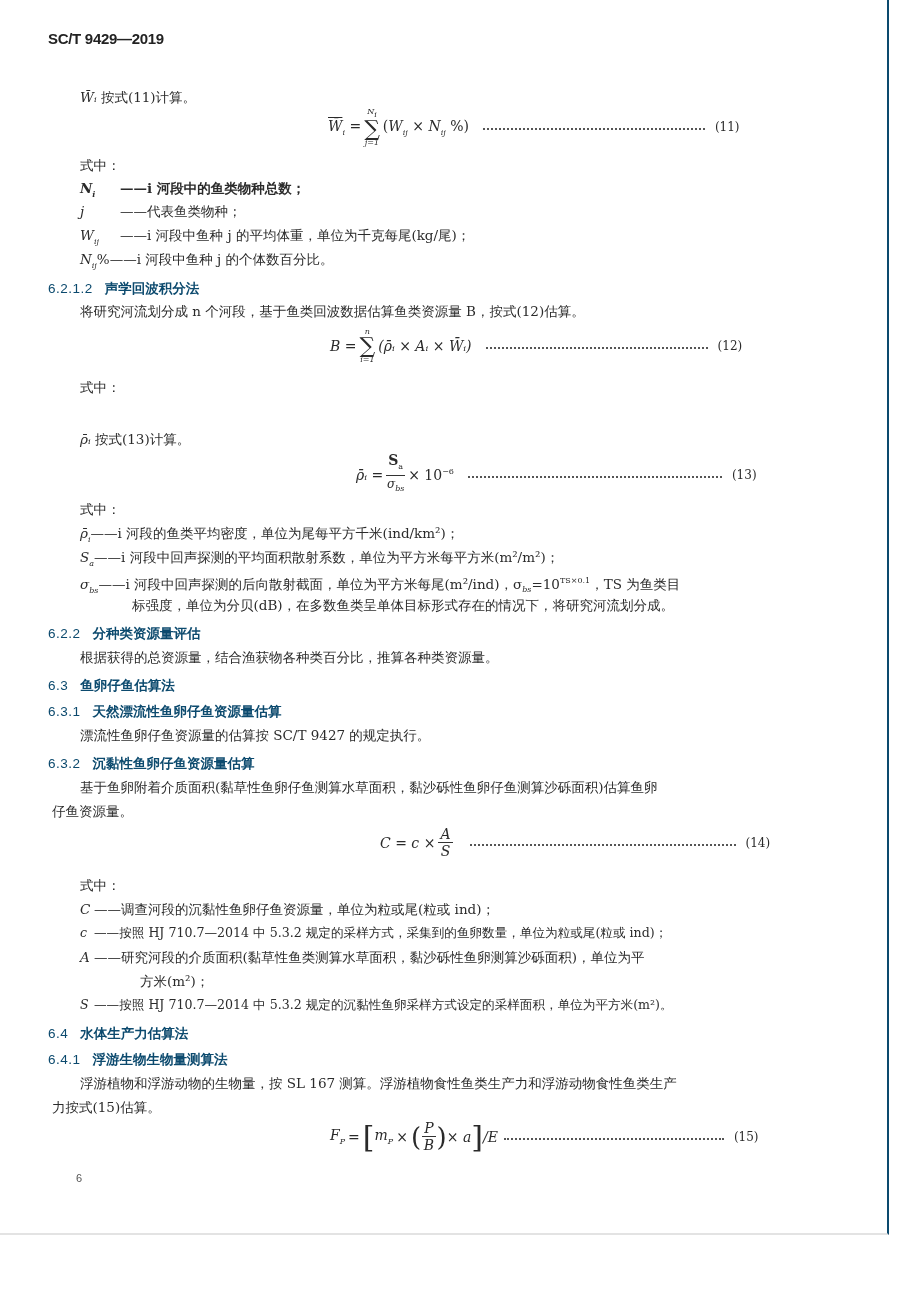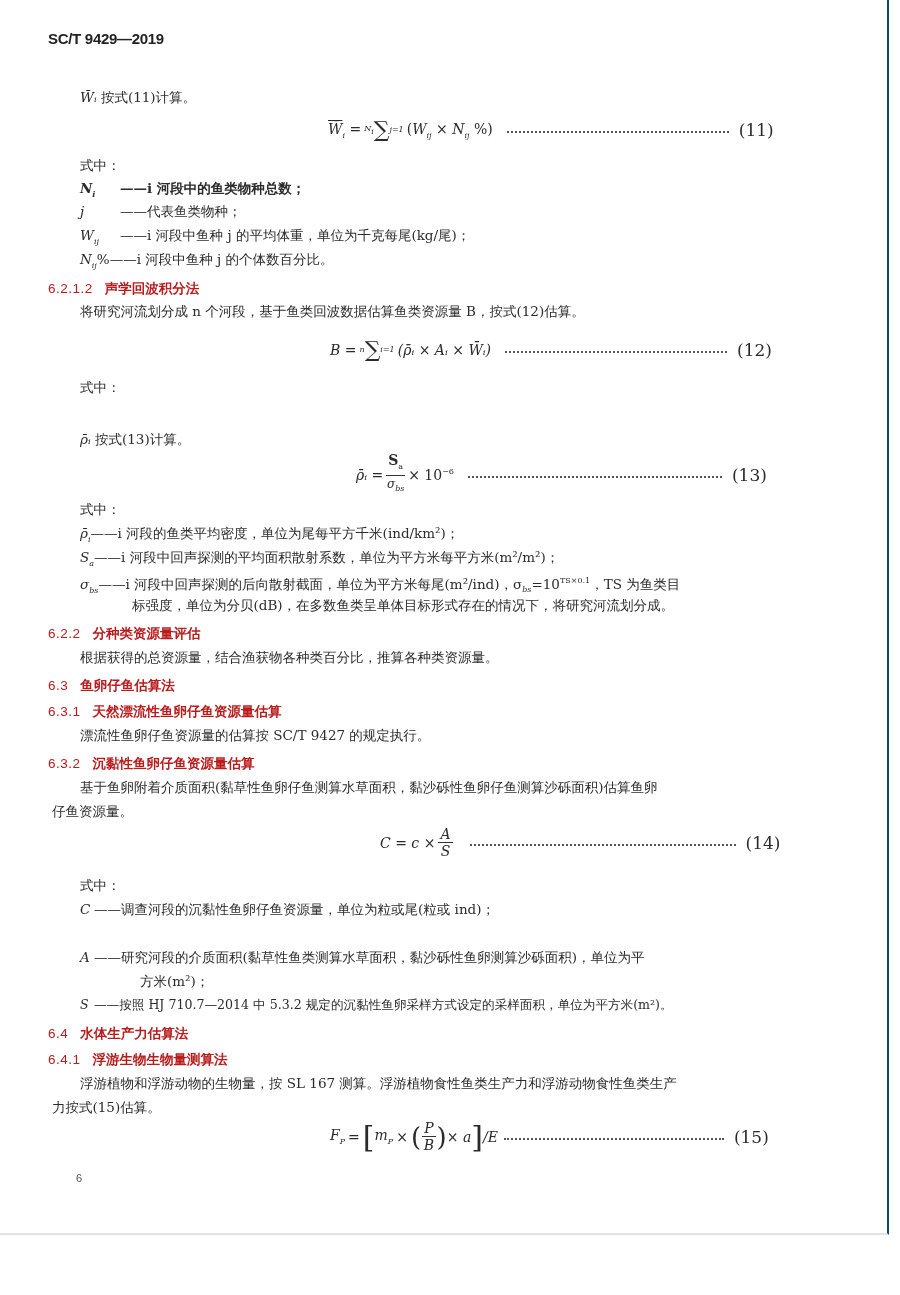--- a/index.html
+++ b/index.html
@@ -4,33 +4,33 @@
 <style>
   html, body { margin: 0; padding: 0; background: #ffffff; }
   body { width: 900px; height: 1295px; position: relative; overflow: hidden;
          font-family: "DejaVu Serif", "Liberation Serif", serif; color: #2a2a2a; }
   .page { position: absolute; left: 0; top: 0; width: 887px; height: 1233px;
           border-right: 2px solid #0c4a6e; border-bottom: 2px solid #e3e3e3; background: #fff; }
   .abs { position: absolute; white-space: nowrap; }
   .hdr { left: 48px; top: 30px; font-family: "Liberation Sans", sans-serif; font-weight: bold;
          font-size: 15px; letter-spacing: -0.3px; color: #222; }
   .txt { font-size: 13.5px; line-height: 18px; color: #2b2b2b; }
-  .h { font-family: "Liberation Sans", "DejaVu Sans", sans-serif; font-weight: bold; font-size: 13.5px; color: #b91c1c; }
+  .h { font-family: "Liberation Sans", "DejaVu Sans", sans-serif; font-weight: bold; font-size: 13.5px; color: #0c4a6e; }
   .h .num { display: inline-block; margin-right: 12px; font-weight: normal; letter-spacing: 0.5px; }
   i, .it { font-style: italic; }
   .sym { display: inline-block; font-style: italic; }
   .formula { font-size: 14px; color: #2a2a2a; display: flex; align-items: center; }
-  .sum { display: inline-flex; flex-direction: row; align-items: center; line-height: 1; margin: 12px 3px; justify-content: flex-end; }
+  .sum { display: inline-flex; flex-direction: column; align-items: center; line-height: 1; margin: 0 3px; justify-content: flex-end; }
   .sum .big { font-size: 22px; line-height: 20px; }
   .sum .lim { font-size: 8px; font-style: italic; }
   .frac { display: inline-flex; flex-direction: column; align-items: center; margin: 0 3px; vertical-align: middle; }
   .frac .n { border-bottom: 1px solid #333; padding: 0 2px; line-height: 16px; }
   .frac .d { line-height: 16px; font-size: 12px; }
   .dots { display: inline-block; border-bottom: 2px dotted #555; height: 0; margin: 0 10px 0 14px; transform: translateY(2px); }
-  .eqno { font-size: 17px; }
+  .eqno { font-size: 12px; }
   sub, sup { font-size: 8px; }
   .bar { text-decoration: overline; }
   .pnum { left: 76px; top: 1172px; font-size: 11px; color: #555; font-family: "Liberation Sans", sans-serif; }
   .brk { font-size: 30px; line-height: 30px; font-style: normal; font-weight: 200; }
 </style>
 </head>
 <body>
 
 <div class="page">
 
@@ -139,20 +139,23 @@
       <span class="d it" style="font-size:14px;">S</span>
     </span>
     <span class="dots" style="width:266px;"></span>
     <span class="eqno">(14)</span>
   </div>
 
   <div class="abs txt" style="left:80px; top:876px;">式中：</div>
   <div class="abs txt" style="left:80px; top:900px;">
     <span class="sym" style="width:14px;">C</span><span>——调查河段的沉黏性鱼卵仔鱼资源量，单位为粒或尾(粒或 ind)；</span>
   </div>
+  <div class="abs txt" style="left:80px; top:924px; font-size:12.6px;">
+    <span class="sym" style="width:14px;">c</span><span>——按照 HJ 710.7—2014 中 5.3.2 规定的采样方式，采集到的鱼卵数量，单位为粒或尾(粒或 ind)；</span>
+  </div>
   <div class="abs txt" style="left:80px; top:948px;">
     <span class="sym" style="width:14px;">A</span><span>——研究河段的介质面积(黏草性鱼类测算水草面积，黏沙砾性鱼卵测算沙砾面积)，单位为平</span>
   </div>
   <div class="abs txt" style="left:140px; top:972px;">方米(m²)；</div>
   <div class="abs txt" style="left:80px; top:996px; font-size:12.6px;">
     <span class="sym" style="width:14px;">S</span><span>——按照 HJ 710.7—2014 中 5.3.2 规定的沉黏性鱼卵采样方式设定的采样面积，单位为平方米(m²)。</span>
   </div>
 
   <div class="abs h" style="left:48px; top:1025px;">
     <span class="num">6.4</span><span>水体生产力估算法</span>

